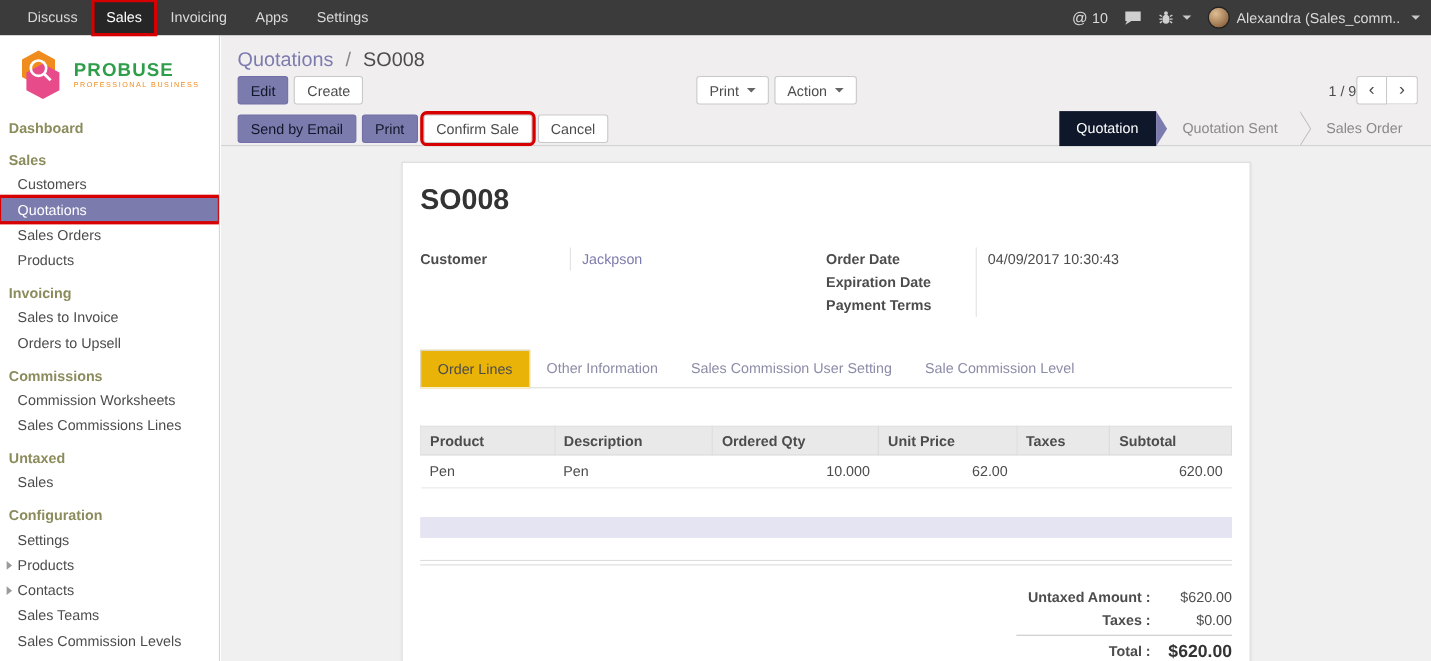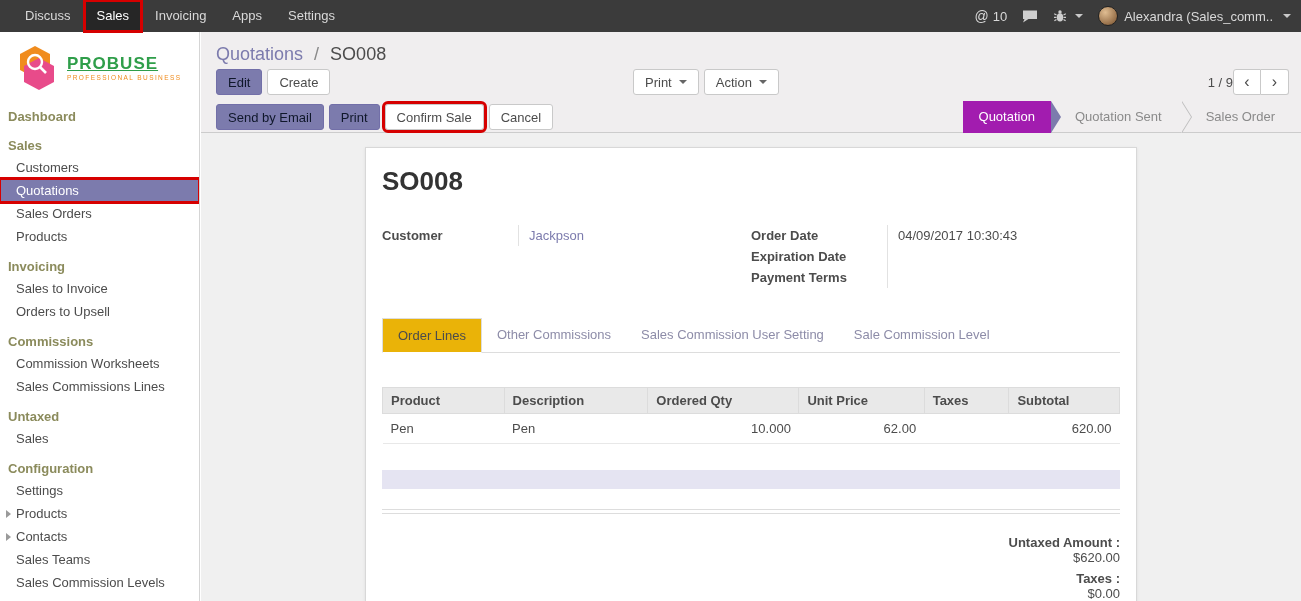--- a/index.html
+++ b/index.html
@@ -32,21 +32,21 @@
   .annotated-item  { outline:3px solid #d60000; outline-offset:-1px; }
   .annotated-btn   { outline:3px solid #d60000; outline-offset:0; }
 
   
   .sidebar {
     position:absolute; top:32px; left:0; width:200px; bottom:0;
     background:#fff; border-right:1px solid #d5d5d5; font-size:13px; overflow:hidden; z-index:10;
   }
   .logo { display:flex; align-items:center; gap:7px; padding:12px 6px 6px 14px; }
   .logo-words { display:flex; flex-direction:column; line-height:1.05; }
-  .logo-title { color:#2f9e4a; font-weight:bold; font-size:17px; letter-spacing:1px;text-decoration:underline; }
+  .logo-title { color:#2f9e4a; font-weight:bold; font-size:17px; letter-spacing:1px; }
   .logo-subtitle { color:#f08c1e; font-size:6.5px; letter-spacing:1.4px; margin-top:2px; }
   .nav-heading { font-weight:bold; color:#8b8b5c; padding:11px 0 3px 8px; }
   .nav-item { padding:4px 0 4px 16px; cursor:pointer; position:relative; color:#4c4c4c; }
   .nav-item.active { background:#7c7bad; color:#fff; }
   .expander { position:absolute; left:6px; top:8px; width:0; height:0;
               border-top:4px solid transparent; border-bottom:4px solid transparent;
               border-left:5px solid #9a9a9a; }
 
   
   .main { position:absolute; top:32px; left:201px; right:0; bottom:0; background:#f0f0f0; }
@@ -68,21 +68,21 @@
          color:#4c4c4c; border-radius:3px; display:inline-flex; align-items:center; gap:6px;
          cursor:pointer; white-space:nowrap; font-family:inherit; }
   .btn-primary { background:#7c7bad; border-color:#726fa8; color:#0f172a; }
   .btn .caret { border-top-color:#666; margin-left:1px; }
 
   .cp-bottom { position:relative; height:32px; border-bottom:1px solid #cccccc; background:#f0eeef; }
   .toolbar-buttons { position:absolute; left:15px; top:3px; display:flex; gap:5px; }
 
   .statusbar { position:absolute; right:0; top:0; height:32px; display:flex; font-size:13px; }
   .step { position:relative; line-height:32px; padding:0 20px; color:#8a8a8a; cursor:pointer; white-space:nowrap; }
-  .step.active { background:#a21caf; color:#fff; padding:0 16px; }
+  .step.active { background:#0f172a; color:#fff; padding:0 16px; }
   .step.active::after { content:""; position:absolute; right:-10px; top:0; z-index:3;
     border-top:16px solid transparent; border-bottom:16px solid transparent; border-left:10px solid #7c7bad; }
   .step.mid { padding-left:24px; }
   .step.mid::after { content:""; position:absolute; right:-10px; top:0; z-index:1;
     border-top:16px solid transparent; border-bottom:16px solid transparent; border-left:10px solid #bdbdbd; }
   .step.mid::before { content:""; position:absolute; right:-9px; top:0; z-index:2;
     border-top:16px solid transparent; border-bottom:16px solid transparent; border-left:10px solid #f0eeef; }
   .step.last { padding-left:24px; padding-right:26px; }
 
   .content { position:absolute; top:101px; left:0; right:0; bottom:0; background:#f0f0f0; overflow:hidden; }
@@ -108,21 +108,21 @@
   .o-table th { background:#e9e9e9; border:1px solid #dcdcdc; padding:5px 8px; text-align:left;
                 color:#4c4c4c; font-weight:bold; }
   .o-table td { padding:7px 8px; border-bottom:1px solid #e8e8e8; color:#4c4c4c; }
   .num { text-align:right; }
 
   .strip { height:19px; background:#e5e4f2; margin-top:26px; }
   .dbl-line { margin-top:20px; height:5px; border-top:1px solid #dddddd; border-bottom:1px solid #dddddd; }
 
   .totals-wrap { display:flex; justify-content:flex-end; margin-top:18px; }
   .totals { width:196px; font-size:13px; }
-  .totals-row { display:flex; align-items:flex-end; padding:3px 0;flex-direction:column; }
+  .totals-row { display:flex; align-items:flex-start; padding:3px 0; }
   .totals-label { font-weight:bold; text-align:right; flex:1; color:#4c4c4c; }
   .totals-value { width:74px; text-align:right; color:#4c4c4c; }
   .totals-row.total { border-top:1px solid #c9c9c9; margin-top:3px; padding-top:6px; }
   .totals-row.total .totals-value { font-size:16px; font-weight:bold; color:#333; }
 </style>
 </head>
 <body>
 
 <div class="topbar">
   <div class="topbar-left">
@@ -285,21 +285,21 @@
               <span class="fg-label">Payment Terms</span>
               <span class="fg-value"></span>
             </div>
           </div>
         </div>
       </div>
 
       <div class="notebook">
         <div class="tabs">
           <div class="tab active">Order Lines</div>
-          <div class="tab">Other Commissions</div>
+          <div class="tab">Other Information</div>
           <div class="tab">Sales Commission User Setting</div>
           <div class="tab">Sale Commission Level</div>
         </div>
 
         <table class="o-table">
           <colgroup>
             <col style="width:16.5%">
               <col style="width:19.5%">
               <col style="width:20.5%">
             <col style="width:17%">

